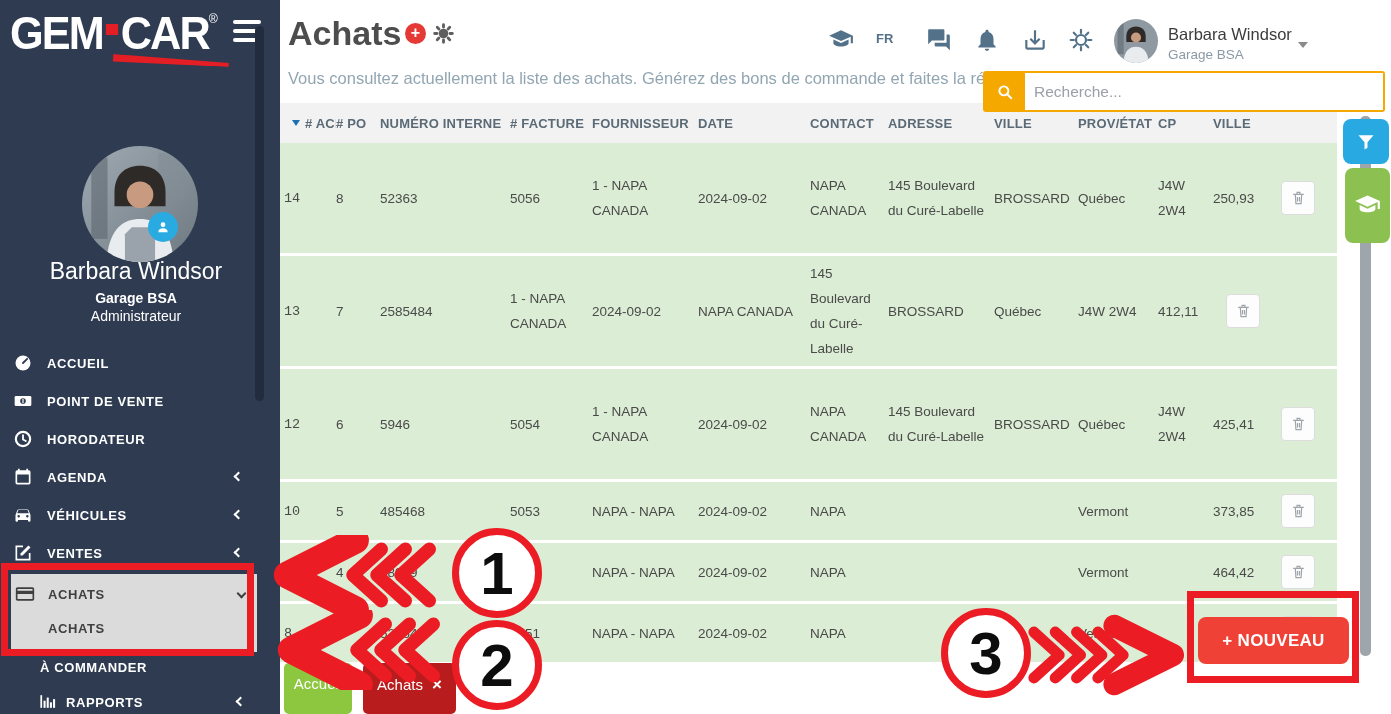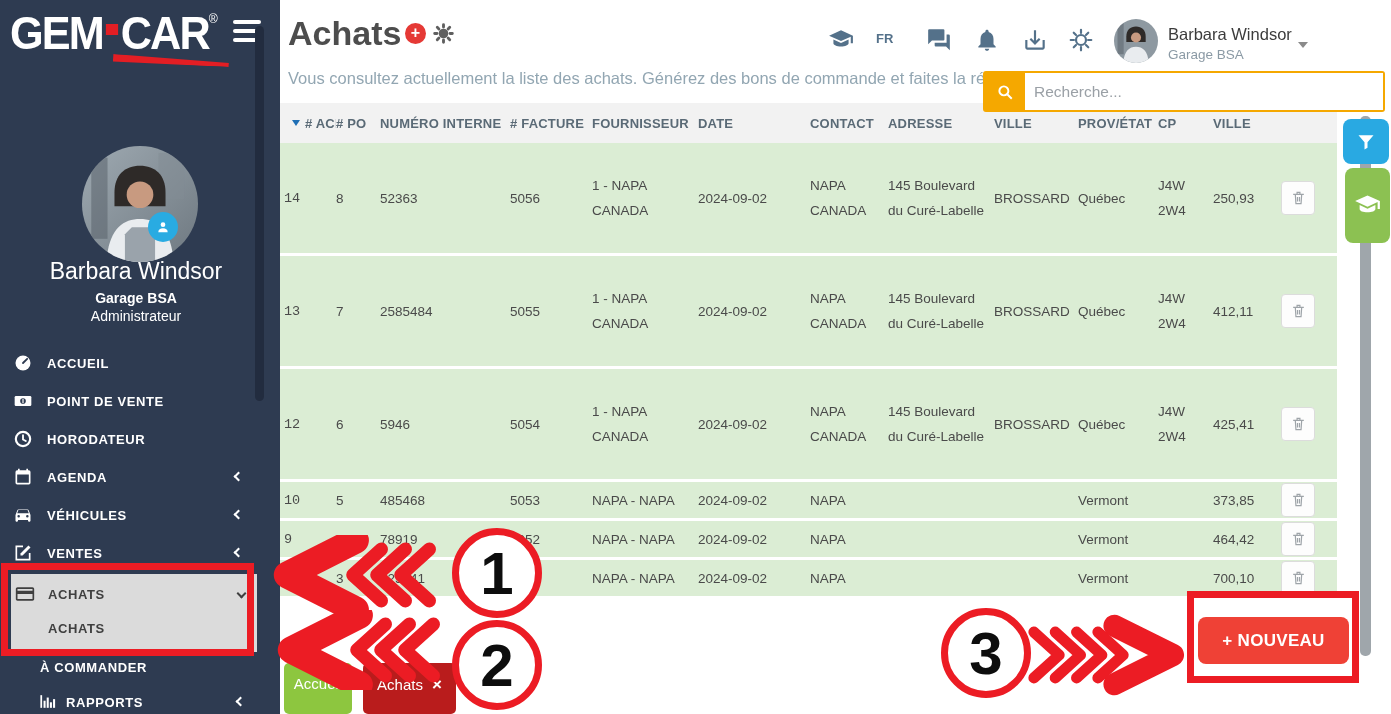--- a/index.html
+++ b/index.html
@@ -71,21 +71,21 @@
   
   .thead { position:absolute; left:280px; top:103px; width:1057px; height:40px; background:#F2F2F2; display:grid;
            grid-template-columns:56px 44px 130px 82px 106px 112px 78px 106px 84px 80px 55px 60px 50px; align-items:center; z-index:2; }
   .hcell { font-size:13px; font-weight:700; color:#5A6A76; letter-spacing:.2px; overflow:hidden; white-space:nowrap; padding-right:6px; cursor:pointer; }
   .hcell.first { padding-left:12px; }
   .hcell.first::before { content:""; display:inline-block; width:0; height:0; border:4.5px solid transparent; border-top:6px solid #1F6FB5; margin-right:5px; vertical-align:-2px; }
 
   #rows { position:absolute; left:280px; top:143px; width:1057px; z-index:2; }
   .row { display:grid; grid-template-columns:56px 44px 130px 82px 106px 112px 78px 106px 84px 80px 55px 60px 50px; background:#DBEDD4; margin-bottom:3px; }
   .row.tall { height:110px; }
-  .row.short { height:36px; }
+  .row.short { height:58px; }
   .cell { display:flex; align-items:center; font-size:13.5px; color:#4A4A4A; line-height:25px; padding:0 6px 0 0; overflow:hidden; }
   .cell.c0 { padding-left:4px;font-family:Liberation Mono, monospace; }
   .acell { display:flex; align-items:center; justify-content:center; }
   .trash-btn { width:34px; height:34px; background:#FDFDFD; border:1px solid #DCDCDC; border-radius:4px; display:flex; align-items:center; justify-content:center; cursor:pointer; }
   .trash-btn svg { width:17px; height:18px; }
 
   .v-scroll { position:absolute; left:1360px; top:116px; width:11px; height:540px; background:#9FA6AB; border-radius:5px; z-index:4; cursor:pointer; }
   .filter-btn { position:absolute; left:1343px; top:119px; width:46px; height:45px; background:#29A9E2; border-radius:8px; display:flex; align-items:center; justify-content:center; z-index:5; cursor:pointer; }
   .filter-btn svg { width:20px; height:20px; }
   .grad-btn { position:absolute; left:1345px; top:168px; width:45px; height:75px; background:#8CC152; border-radius:8px; display:flex; align-items:center; justify-content:center; z-index:5; cursor:pointer; }
@@ -323,21 +323,20 @@
             <svg viewBox="0 0 24 24" fill="none" stroke="#9EA4A9" stroke-width="1.7">
               <path d="M4.5 7h15M10 7V4h4v3M7.5 7l.9 13h7.2l.9-13M10.6 10.5v6.5M13.4 10.5v6.5"></path>
             </svg>
           </div>
         </div>
       </div>
       <div class="row tall">
         <div class="cell c0">13</div>
         <div class="cell c1">7</div>
         <div class="cell c2">2585484</div>
-        <div class="cell c3">5055</div>
         <div class="cell c4">1 - NAPA CANADA</div>
         <div class="cell c5">2024-09-02</div>
         <div class="cell c6">NAPA CANADA</div>
         <div class="cell c7">145 Boulevard du Curé-Labelle</div>
         <div class="cell c8">BROSSARD</div>
         <div class="cell c9">Québec</div>
         <div class="cell c10">J4W 2W4</div>
         <div class="cell c11">412,11</div>
         <div class="acell">
           <div class="trash-btn">

